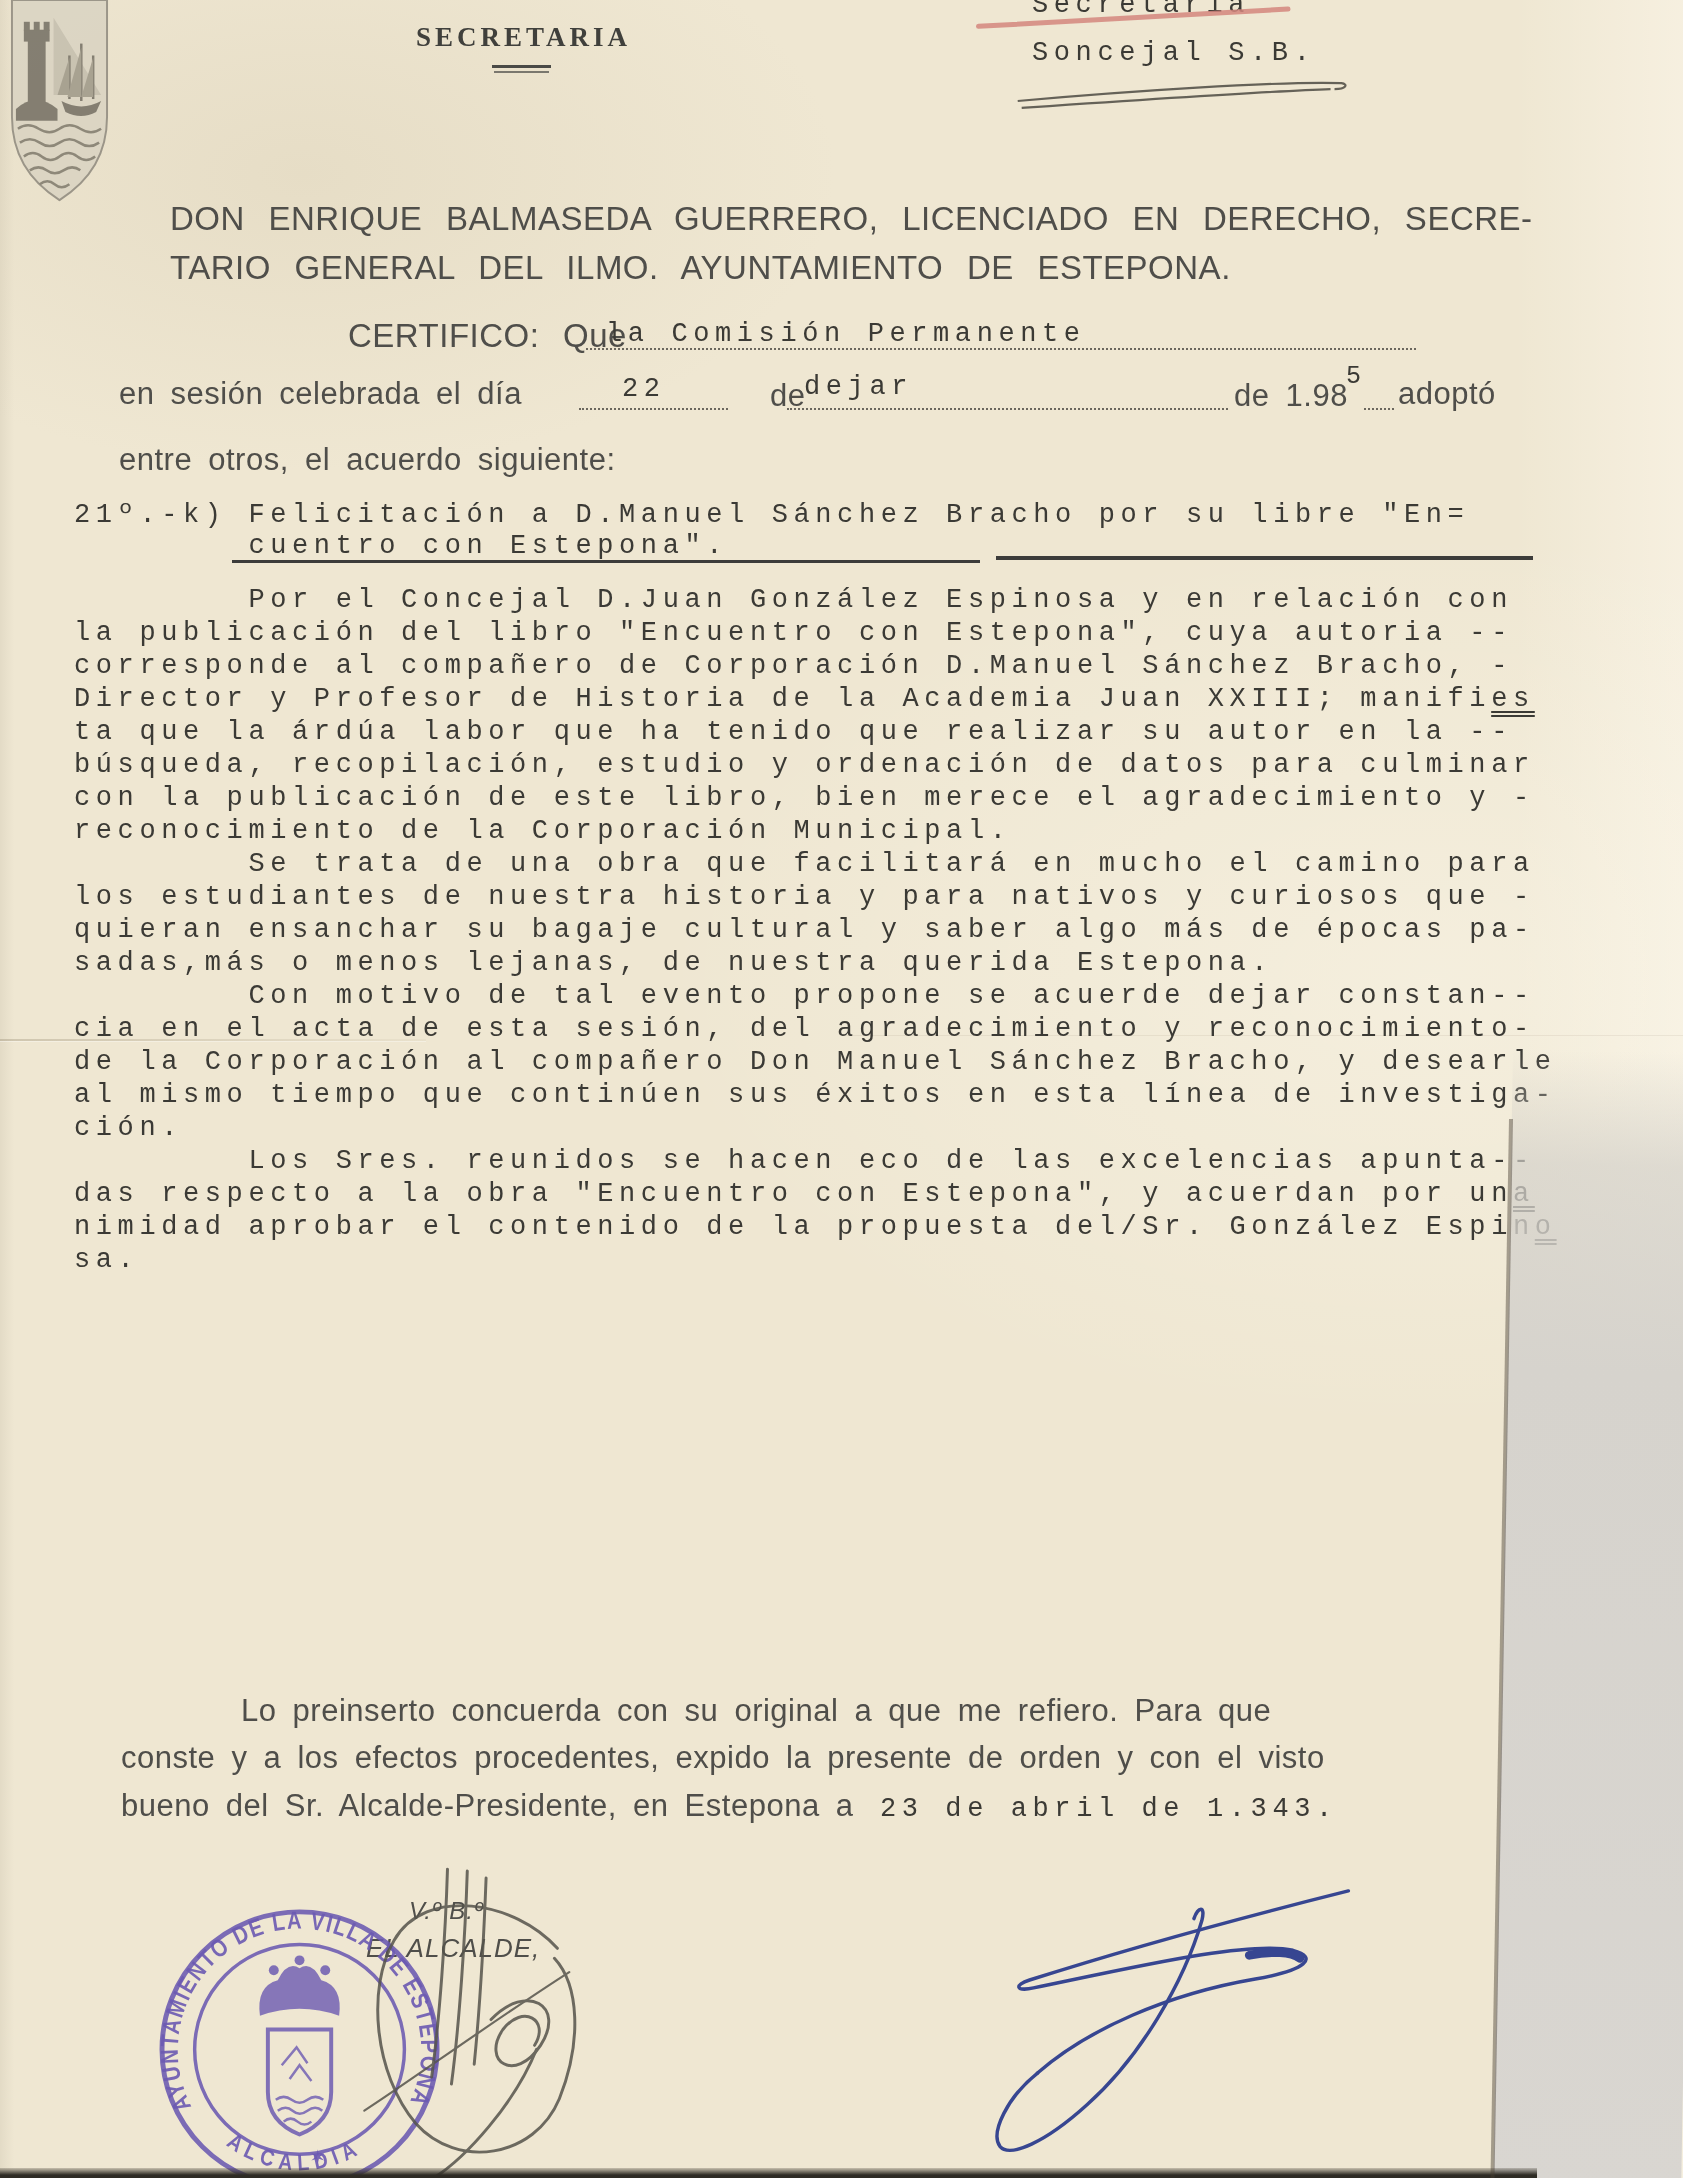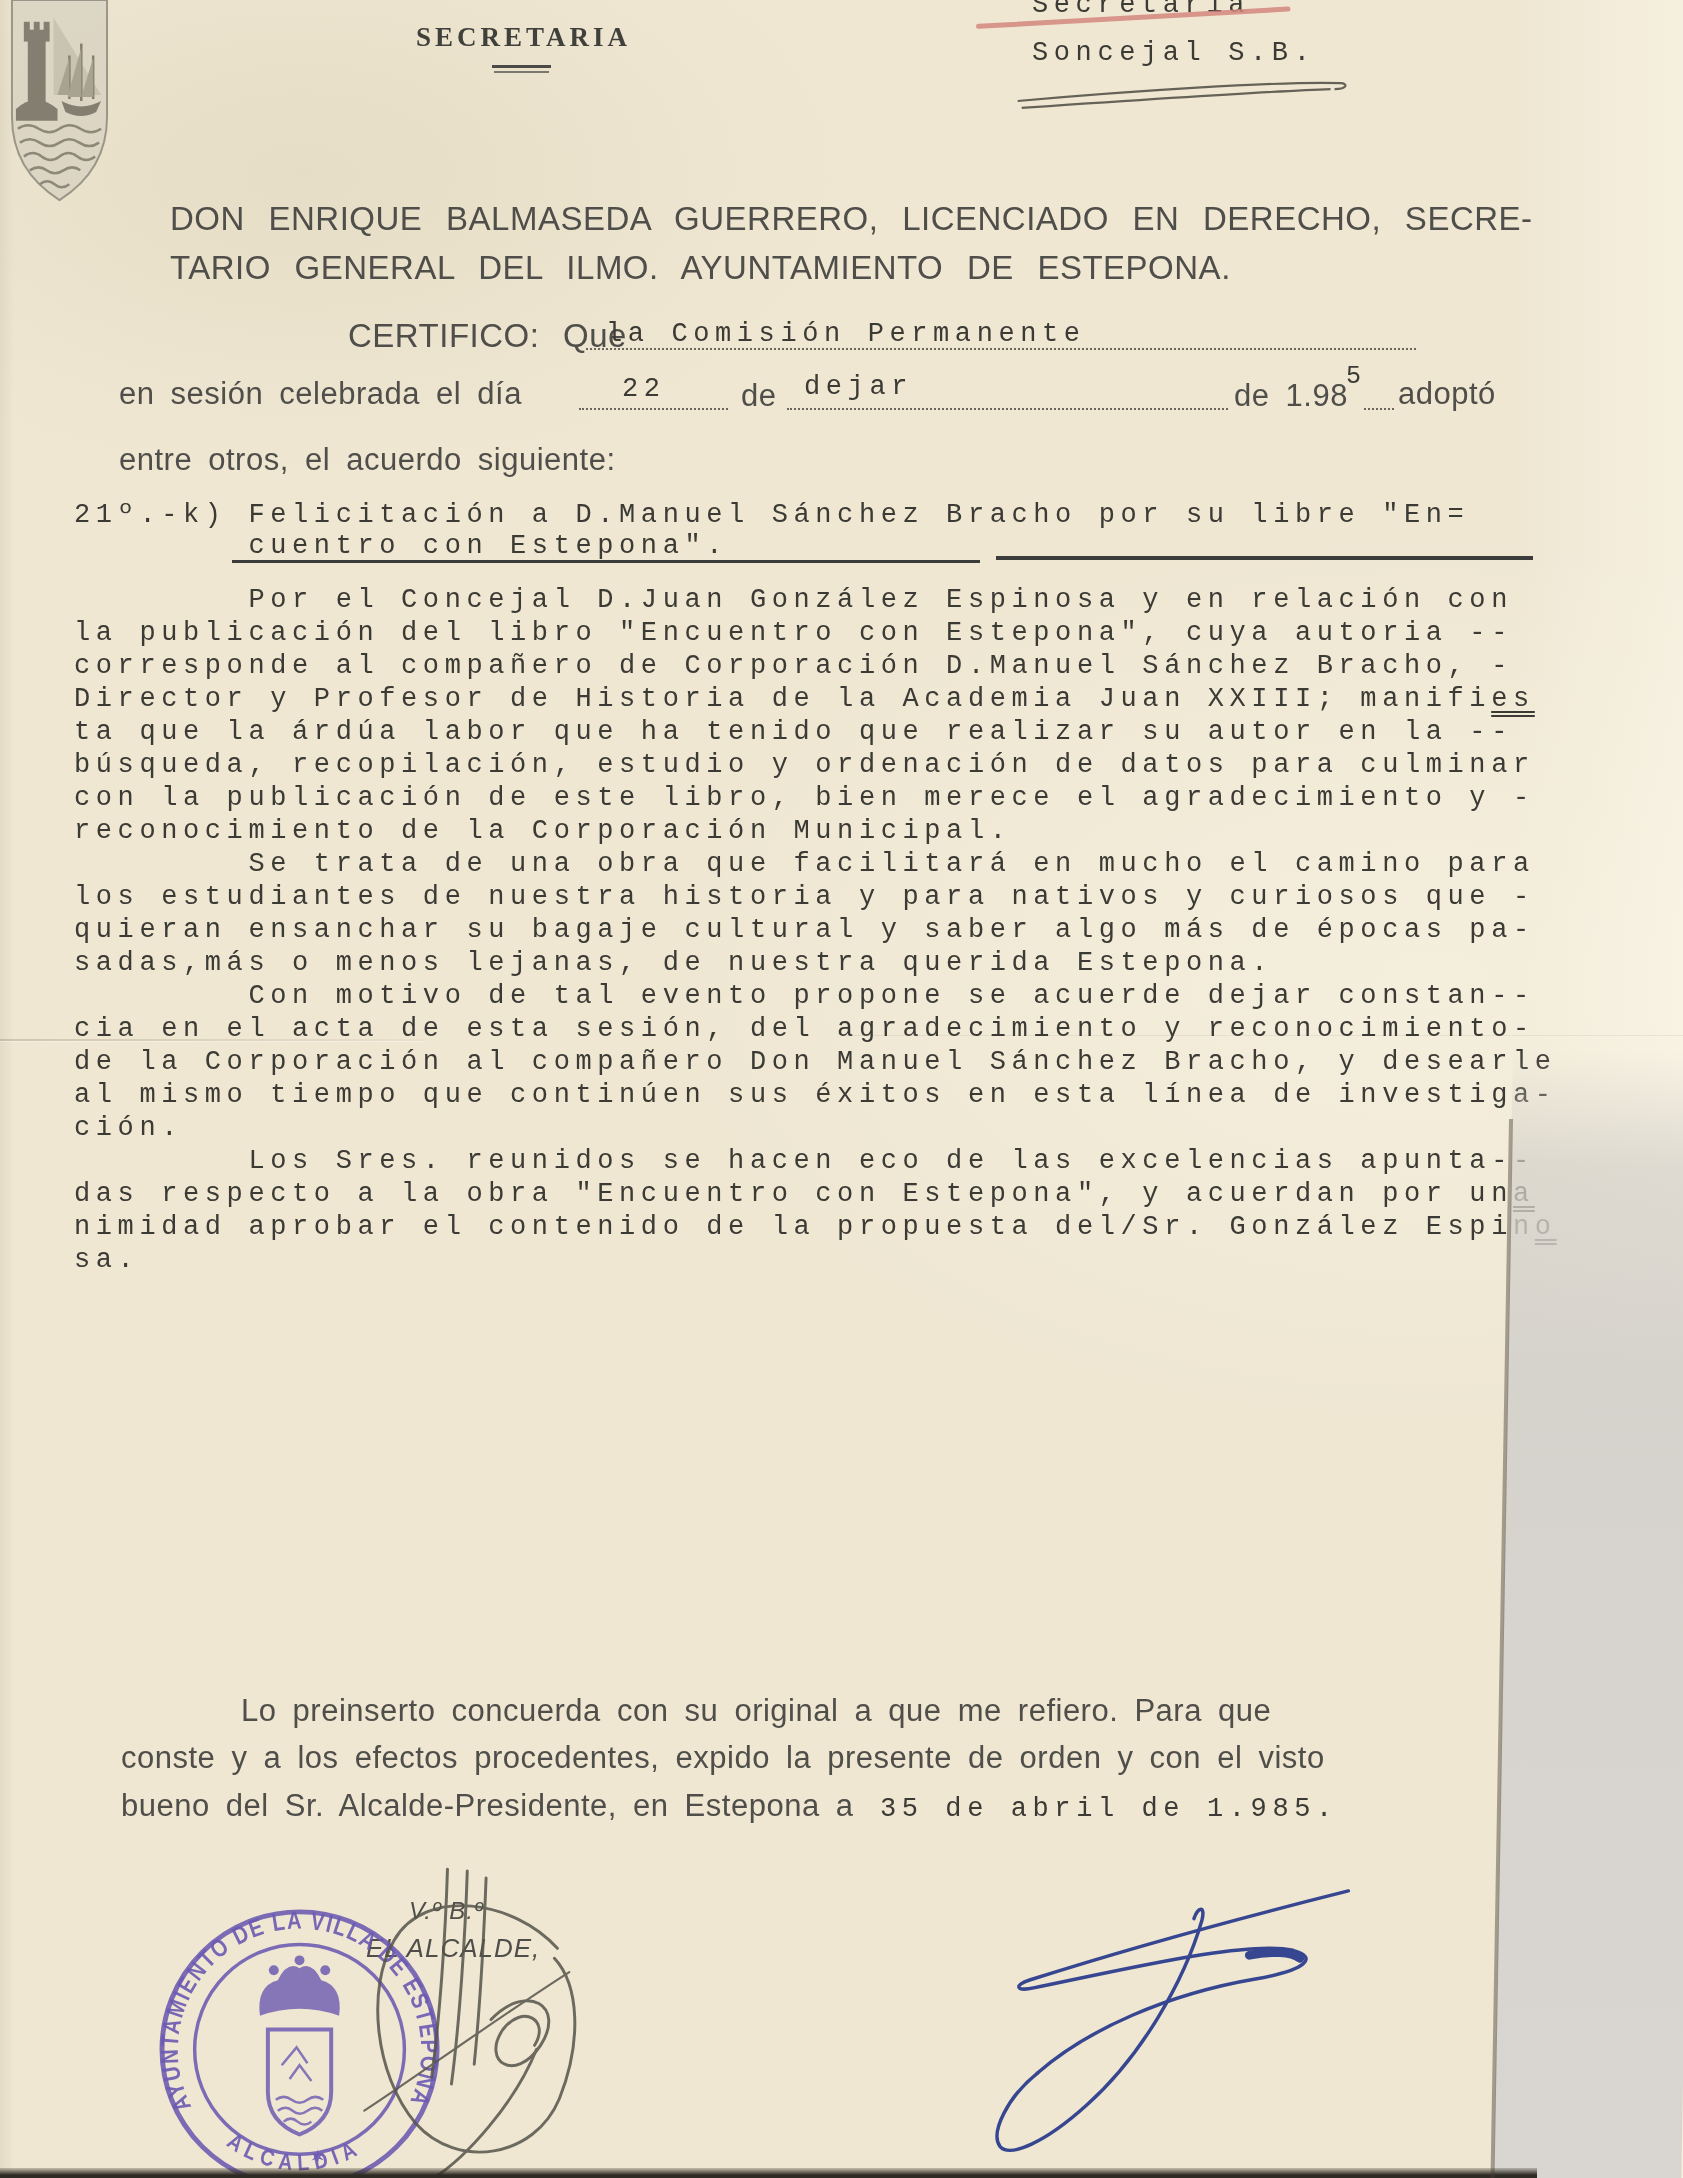--- a/index.html
+++ b/index.html
@@ -105,41 +105,41 @@
   <div class="abs pr pr-lg" style="left:170px;top:249px;">TARIO GENERAL DEL ILMO. AYUNTAMIENTO DE ESTEPONA.</div>
   <div class="abs pr pr-lg" style="left:170px;top:200px;">DON ENRIQUE BALMASEDA GUERRERO, LICENCIADO EN DERECHO, SECRE-</div>
 
   <div class="abs pr pr-lg" style="left:348px;top:317px;">CERTIFICO: Que</div>
   <div class="abs dots" style="left:586px;top:348px;width:830px;"></div>
   <div class="abs tw" style="left:606px;top:319px;">la Comisión Permanente</div>
 
   <div class="abs pr pr-md" style="left:119px;top:376px;">en sesión celebrada el día</div>
   <div class="abs dots" style="left:579px;top:408px;width:149px;"></div>
   <div class="abs tw" style="left:622px;top:374px;">22</div>
-  <div class="abs pr pr-md" style="left:741px;top:378px;">de</div>
+  <div class="abs pr pr-md" style="left:770px;top:378px;">de</div>
   <div class="abs dots" style="left:787px;top:408px;width:441px;"></div>
   <div class="abs tw" style="left:804px;top:372px;">dejar</div>
   <div class="abs pr pr-md" style="left:1234px;top:378px;">de 1.98</div>
   <div class="abs tw" style="left:1346px;top:362px;font-size:25px;">5</div>
   <div class="abs dots" style="left:1364px;top:408px;width:30px;"></div>
   <div class="abs pr pr-md" style="left:1398px;top:376px;">adoptó</div>
 
   <div class="abs pr pr-md" style="left:119px;top:442px;">entre otros, el acuerdo siguiente:</div>
 
   <pre class="abs tw" id="heading-lines" style="left:74px;top:500px;"><div>21º.-k) Felicitación a D.Manuel Sánchez Bracho por su libre "En=</div><div>        cuentro con Estepona".</div></pre>
   <div class="abs u-bar" style="left:232px;top:560px;width:748px;height:3px;"></div>
   <div class="abs u-bar" style="left:996px;top:556px;width:537px;height:4px;"></div>
 
   <pre class="abs tw" id="body-lines" style="left:74px;top:584px;"><div>        Por el Concejal D.Juan González Espinosa y en relación con</div><div>la publicación del libro "Encuentro con Estepona", cuya autoria --</div><div>corresponde al compañero de Corporación D.Manuel Sánchez Bracho, -</div><div>Director y Profesor de Historia de la Academia Juan XXIII; manifi<span class="cu">es</span></div><div>ta que la árdúa labor que ha tenido que realizar su autor en la --</div><div>búsqueda, recopilación, estudio y ordenación de datos para culminar</div><div>con la publicación de este libro, bien merece el agradecimiento y -</div><div>reconocimiento de la Corporación Municipal.</div><div>        Se trata de una obra que facilitará en mucho el camino para</div><div>los estudiantes de nuestra historia y para nativos y curiosos que -</div><div>quieran ensanchar su bagaje cultural y saber algo más de épocas pa-</div><div>sadas,más o menos lejanas, de nuestra querida Estepona.</div><div>        Con motivo de tal evento propone se acuerde dejar constan--</div><div>cia en el acta de esta sesión, del agradecimiento y reconocimiento-</div><div>de la Corporación al compañero Don Manuel Sánchez Bracho, y desearle</div><div>al mismo tiempo que continúen sus éxitos en esta línea de investiga-</div><div>ción.</div><div>        Los Sres. reunidos se hacen eco de las excelencias apunta--</div><div>das respecto a la obra "Encuentro con Estepona", y acuerdan por un<span class="cu">a</span></div><div>nimidad aprobar el contenido de la propuesta del/Sr. González Espin<span class="cu">o</span></div><div>sa.</div></pre>
 
   <div class="abs pr pr-md" style="left:121px;top:1740px;">conste y a los efectos procedentes, expido la presente de orden y con el visto</div>
   <div class="abs pr pr-md" style="left:241px;top:1693px;">Lo preinserto concuerda con su original a que me refiero. Para que</div>
   <div class="abs" style="left:121px;top:1788px;white-space:nowrap;z-index:3;">
     <span class="pr pr-md">bueno del Sr. Alcalde-Presidente, en Estepona a</span>
-    <span class="tw" style="margin-left:22px;">35 de abril de 1.985.</span>
+    <span class="tw" style="margin-left:22px;">23 de abril de 1.343.</span>
   </div>
 
   <div class="abs pr pr-sm" style="left:409px;top:1897px;font-size:24px;">V.º B.º</div>
   <div class="abs pr pr-sm" style="left:366px;top:1933px;">EL ALCALDE,</div>
 
   <svg class="stamp-svg" width="307" height="279" viewBox="0 0 310 282">
     <g stroke="#6c5ab2" fill="none" opacity="0.88">
       <circle cx="152" cy="152" r="139" stroke-width="5"></circle>
       <circle cx="152" cy="152" r="106" stroke-width="3.5"></circle>
     </g>

